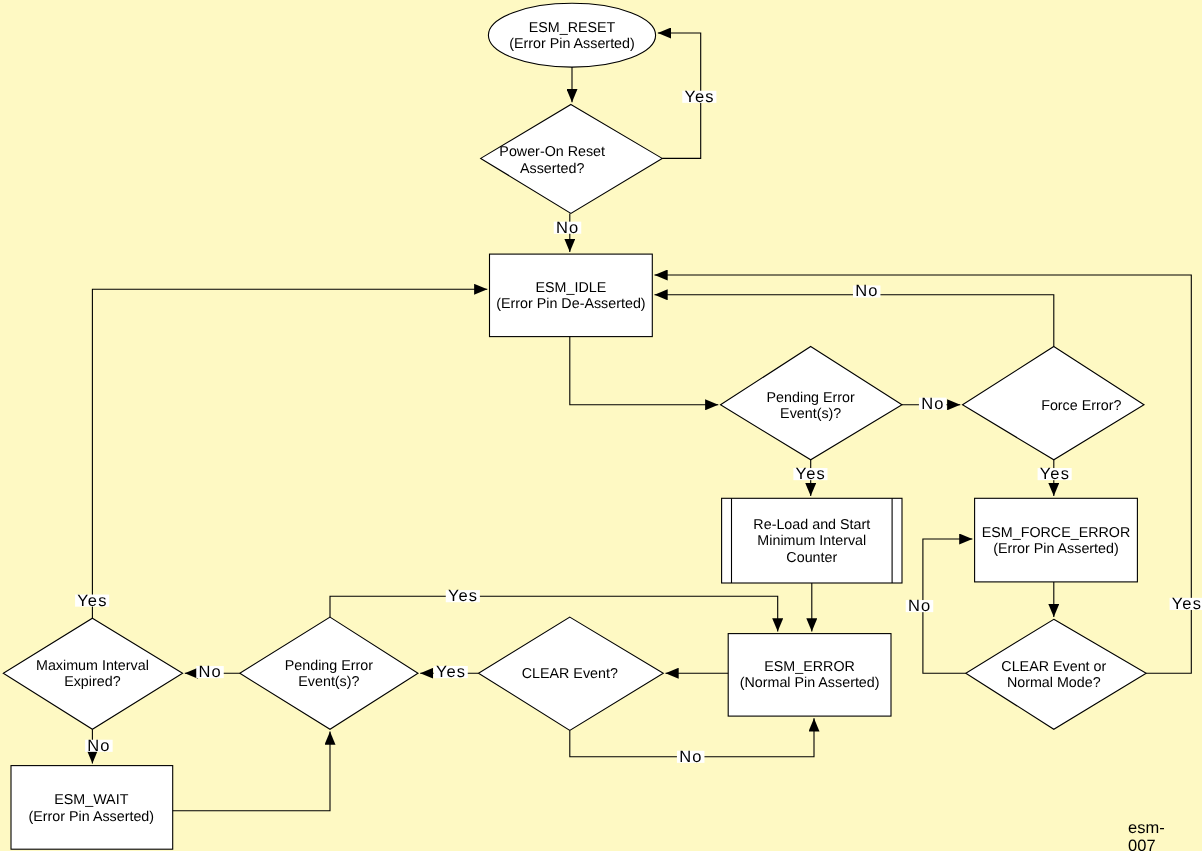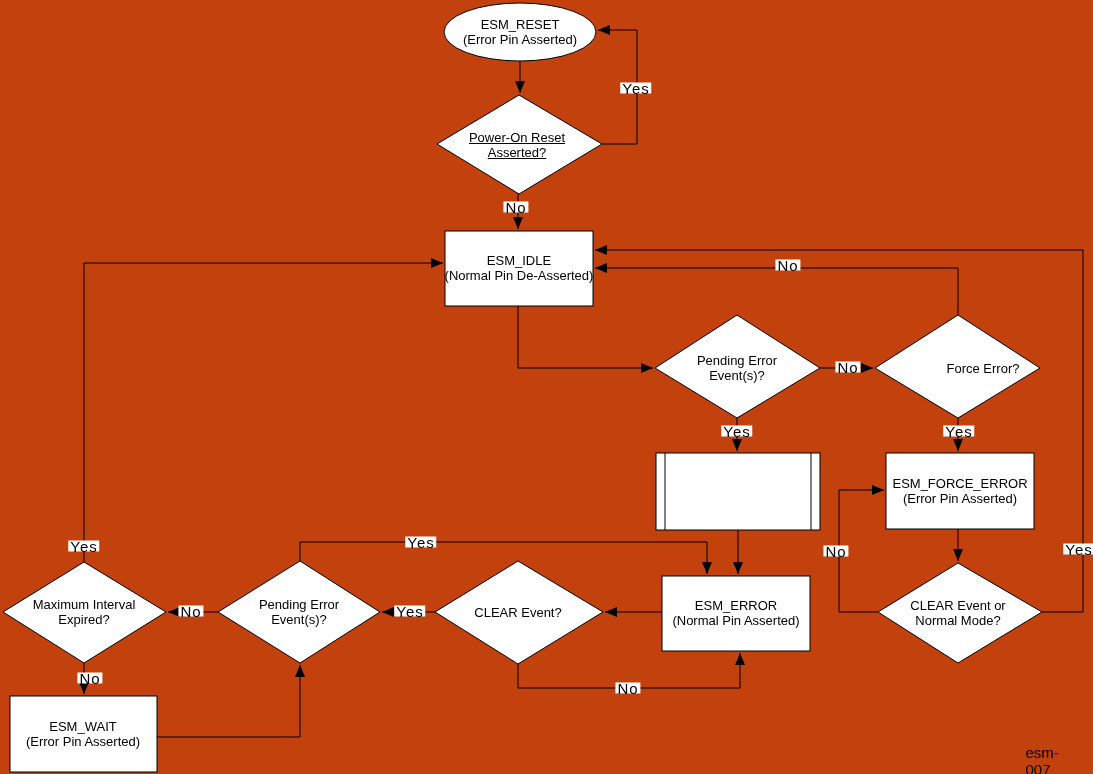--- a/index.html
+++ b/index.html
@@ -4,21 +4,21 @@
 <style>
   html, body {
     margin: 0;
     padding: 0;
     background: #ffffff;
   }
   .canvas {
     position: relative;
     width: 1093px;
     height: 774px;
-    background: #c2410c;
+    background: #fef9c3;
     font-family: "Liberation Sans", sans-serif;
     color: #000000;
     overflow: hidden;
   }
   .canvas svg {
     position: absolute;
     left: 0;
     top: 0;
   }
   .node-label {
@@ -100,27 +100,30 @@
       <polyline points="218,612 168,612" marker-end="url(#arw)"></polyline>
       <polyline points="300,561 300,542 707,542 707,574" marker-end="url(#arw)"></polyline>
       <polyline points="84,562 84,263 443,263" marker-end="url(#arw)"></polyline>
       <polyline points="84,663 84,694" marker-end="url(#arw)"></polyline>
       <polyline points="157,737 300,737 300,665" marker-end="url(#arw)"></polyline>
     </g>
   </svg>
 
   <div class="node-label" style="left:520px; top:32px;">ESM_RESET
 (Error Pin Asserted)</div>
-  <div class="node-label" style="left:517px; top:145px;text-decoration:underline;">Power-On Reset
+  <div class="node-label" style="left:502px; top:145px;">Power-On Reset
 Asserted?</div>
   <div class="node-label" style="left:519px; top:268px;">ESM_IDLE
-(Normal Pin De-Asserted)</div>
+(Error Pin De-Asserted)</div>
   <div class="node-label" style="left:737px; top:368px;">Pending Error
 Event(s)?</div>
   <div class="node-label" style="left:958px; top:368px;margin-left:25px;">Force Error?</div>
+  <div class="node-label" style="left:738px; top:491px;">Re-Load and Start
+Minimum Interval
+Counter</div>
   <div class="node-label" style="left:960px; top:491px;">ESM_FORCE_ERROR
 (Error Pin Asserted)</div>
   <div class="node-label" style="left:736px; top:613px;">ESM_ERROR
 (Normal Pin Asserted)</div>
   <div class="node-label" style="left:518px; top:612px;">CLEAR Event?</div>
   <div class="node-label" style="left:958px; top:613px;">CLEAR Event or
 Normal Mode?</div>
   <div class="node-label" style="left:299px; top:612px;">Pending Error
 Event(s)?</div>
   <div class="node-label" style="left:84px;  top:612px;">Maximum Interval

